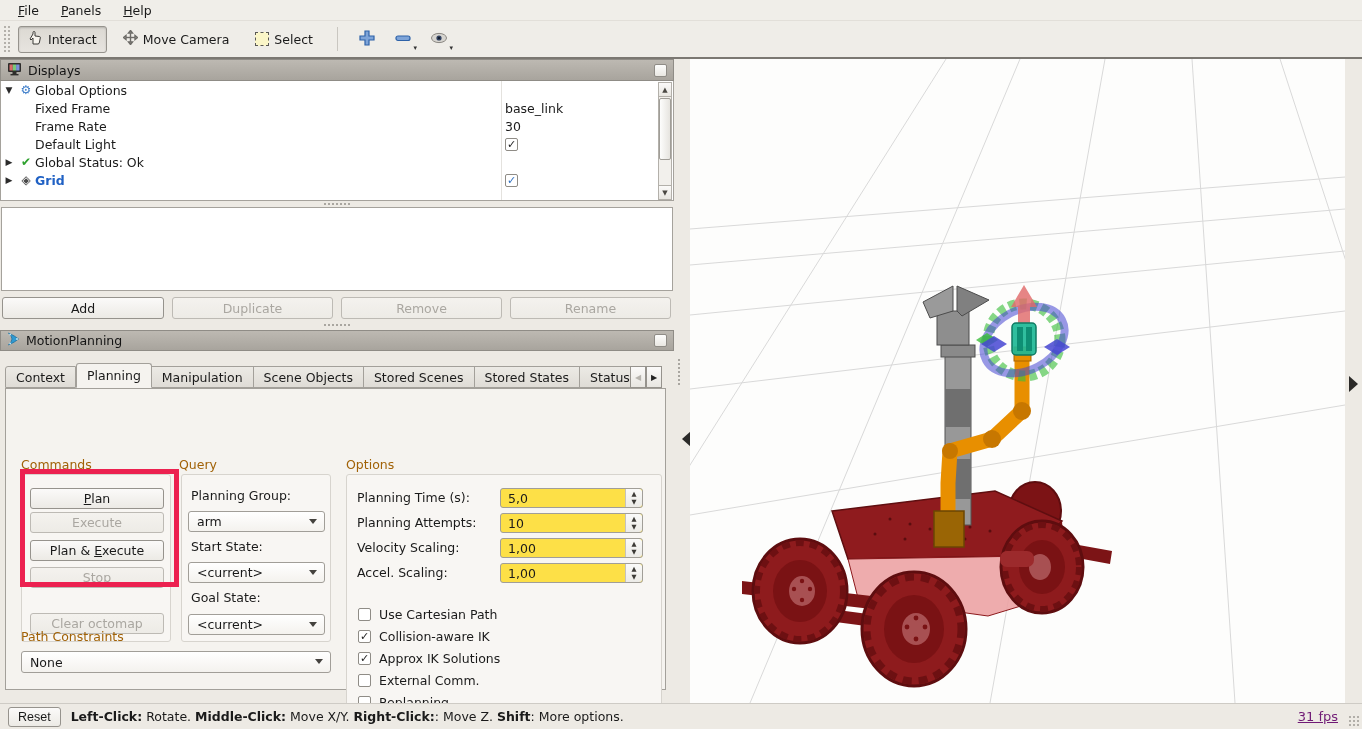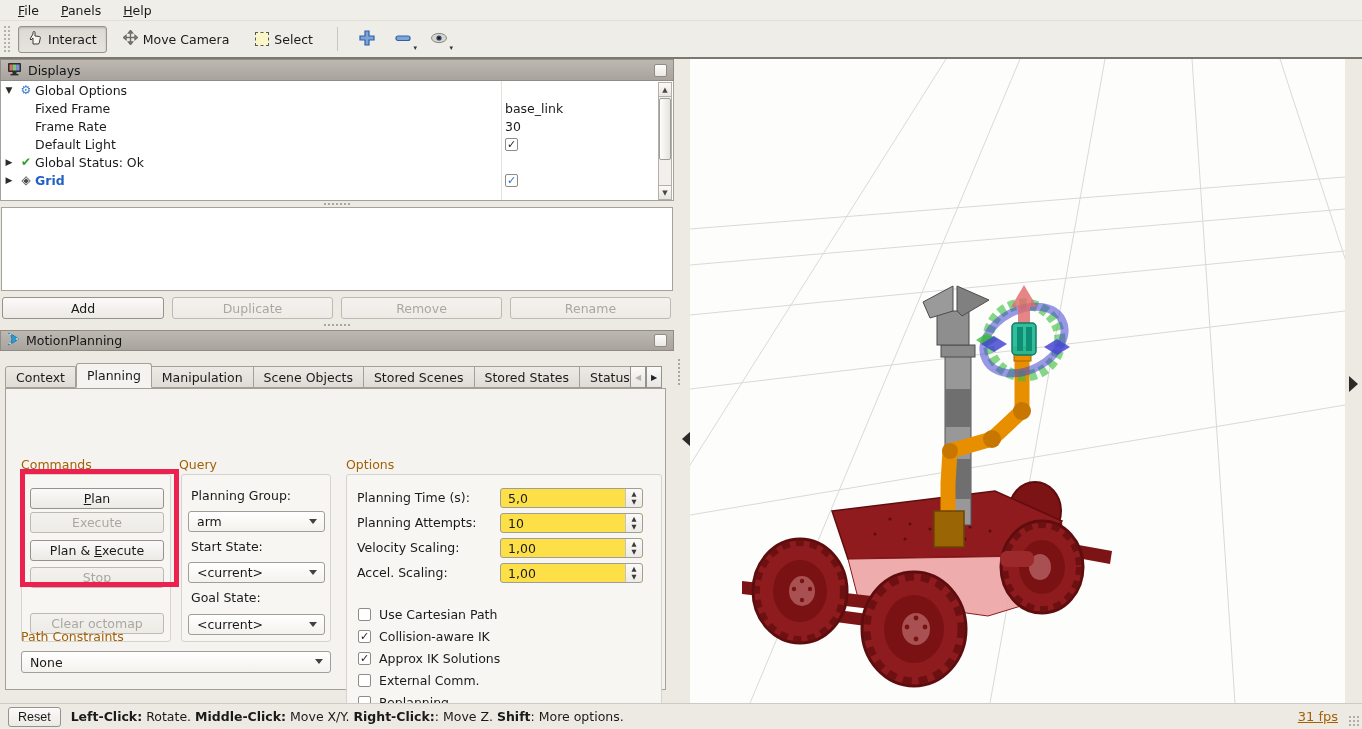--- a/index.html
+++ b/index.html
@@ -86,21 +86,21 @@
   .tri-right { position:absolute; left:4px; top:317px; width:0; height:0; border-top:8px solid transparent; border-bottom:8px solid transparent; border-left:9px solid #2b2a28; }
 
   
   .view3d { position:absolute; left:690px; top:59px; width:655px; height:644px; background:#fdfdfc; }
 
   
   .statusbar { position:absolute; left:0; top:703px; width:1362px; height:26px; background:#edeae4; border-top:1px solid #cecbc5; display:flex; align-items:center; padding:0 8px; gap:10px; }
   .statusbar .btn { height:20px; padding:0 9px; }
   .hints { font-size:12.5px; }
   .hints b { font-weight:bold; }
-  .fps { margin-left:auto; font-size:13px; color:#a16207; padding-right:16px;text-decoration:underline; }
+  .fps { margin-left:auto; font-size:13px; color:#701a75; padding-right:16px;text-decoration:underline; }
   .grip { position:absolute; right:2px; bottom:2px; width:12px; height:12px;
           background-image:radial-gradient(#b1aea8 1px, transparent 1px); background-size:4px 4px; }
 </style>
 </head>
 <body>
 
 <div class="app">
 
   <div class="menubar" id="menubar">
       <div class="menu-item"><span><u>F</u>ile</span></div>

